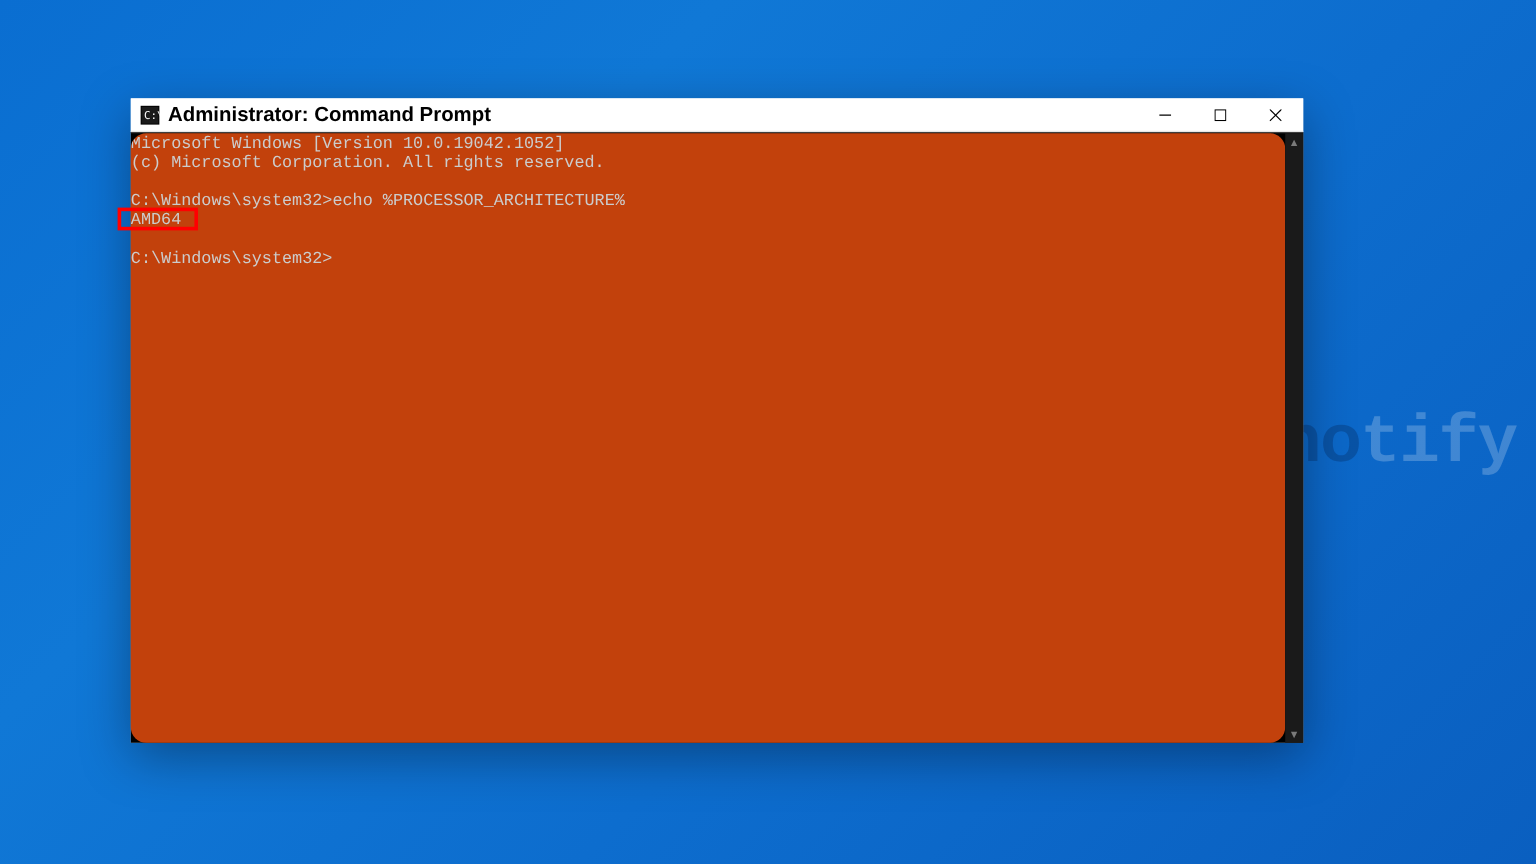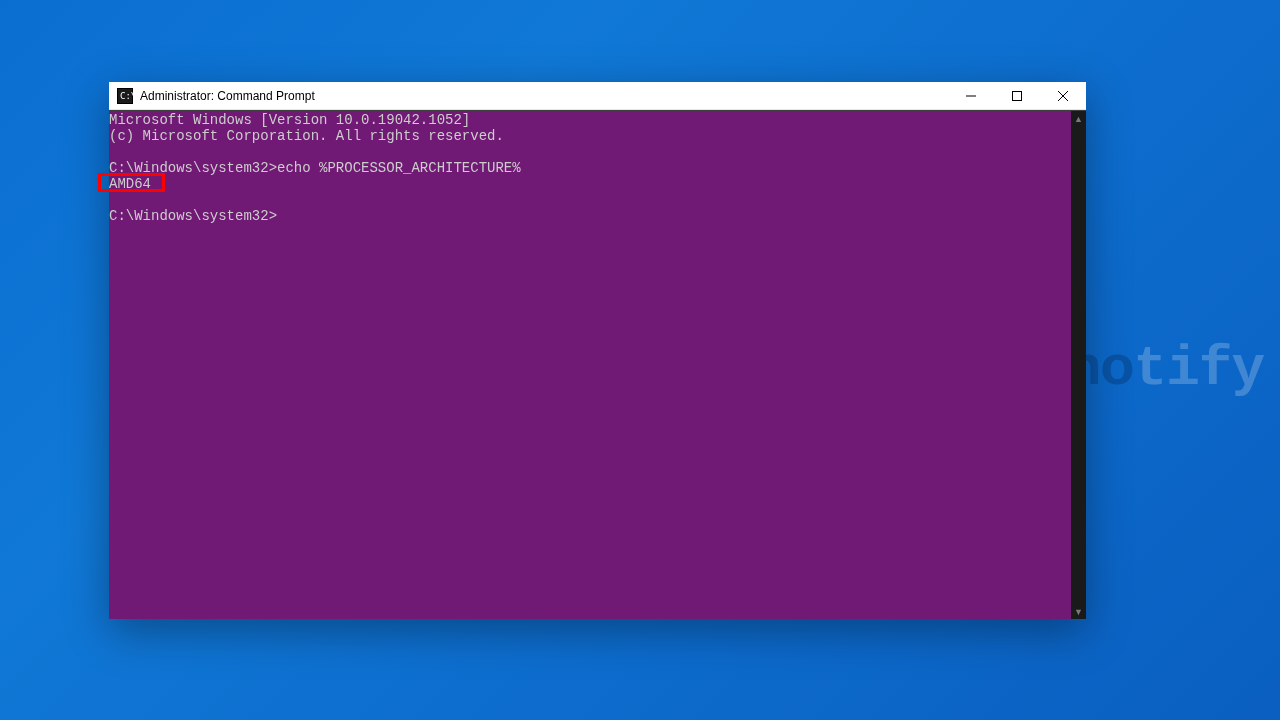--- a/index.html
+++ b/index.html
@@ -43,23 +43,24 @@
     width: 16px;
     height: 16px;
     margin-left: 8px;
     margin-right: 7px;
     display: inline-flex;
     align-items: center;
     justify-content: center;
   }
   .titlebar .icon svg { display:block; }
   .titlebar .title {
-    font-size: 12px;
+    font-size: 17px;
     color: #000;
     flex: 1;
+    font-weight: bold;
   }
   .win-controls { display: flex; height: 100%; }
   .win-btn {
     width: 46px;
     height: 28px;
     display: flex;
     align-items: center;
     justify-content: center;
     color: #000;
   }
@@ -67,28 +68,29 @@
 
   .client {
     flex: 1;
     background: #000000;
     position: relative;
     border-top: 1px solid #3e3e3e;
   }
   .terminal {
     position: absolute;
     left: 0; top: 0; right: 15px; bottom: 0;
-    background: #701a75;
+    background: #c2410c;
     color: #cccccc;
     font-family: Consolas, "Courier New", monospace;
     font-size: 14px;
     line-height: 16px;
     white-space: pre;
     padding: 1px 0 0 0;
     overflow: hidden;
+    border-radius: 13px;
   }
   .terminal .line { display:block; height: 16px; }
   .terminal .blank { display:block; height: 16px; }
 
   .scrollbar {
     position: absolute;
     right: 0; top: 0; bottom: 0;
     width: 15px;
     background: #1a1a1a;
     display: flex;

